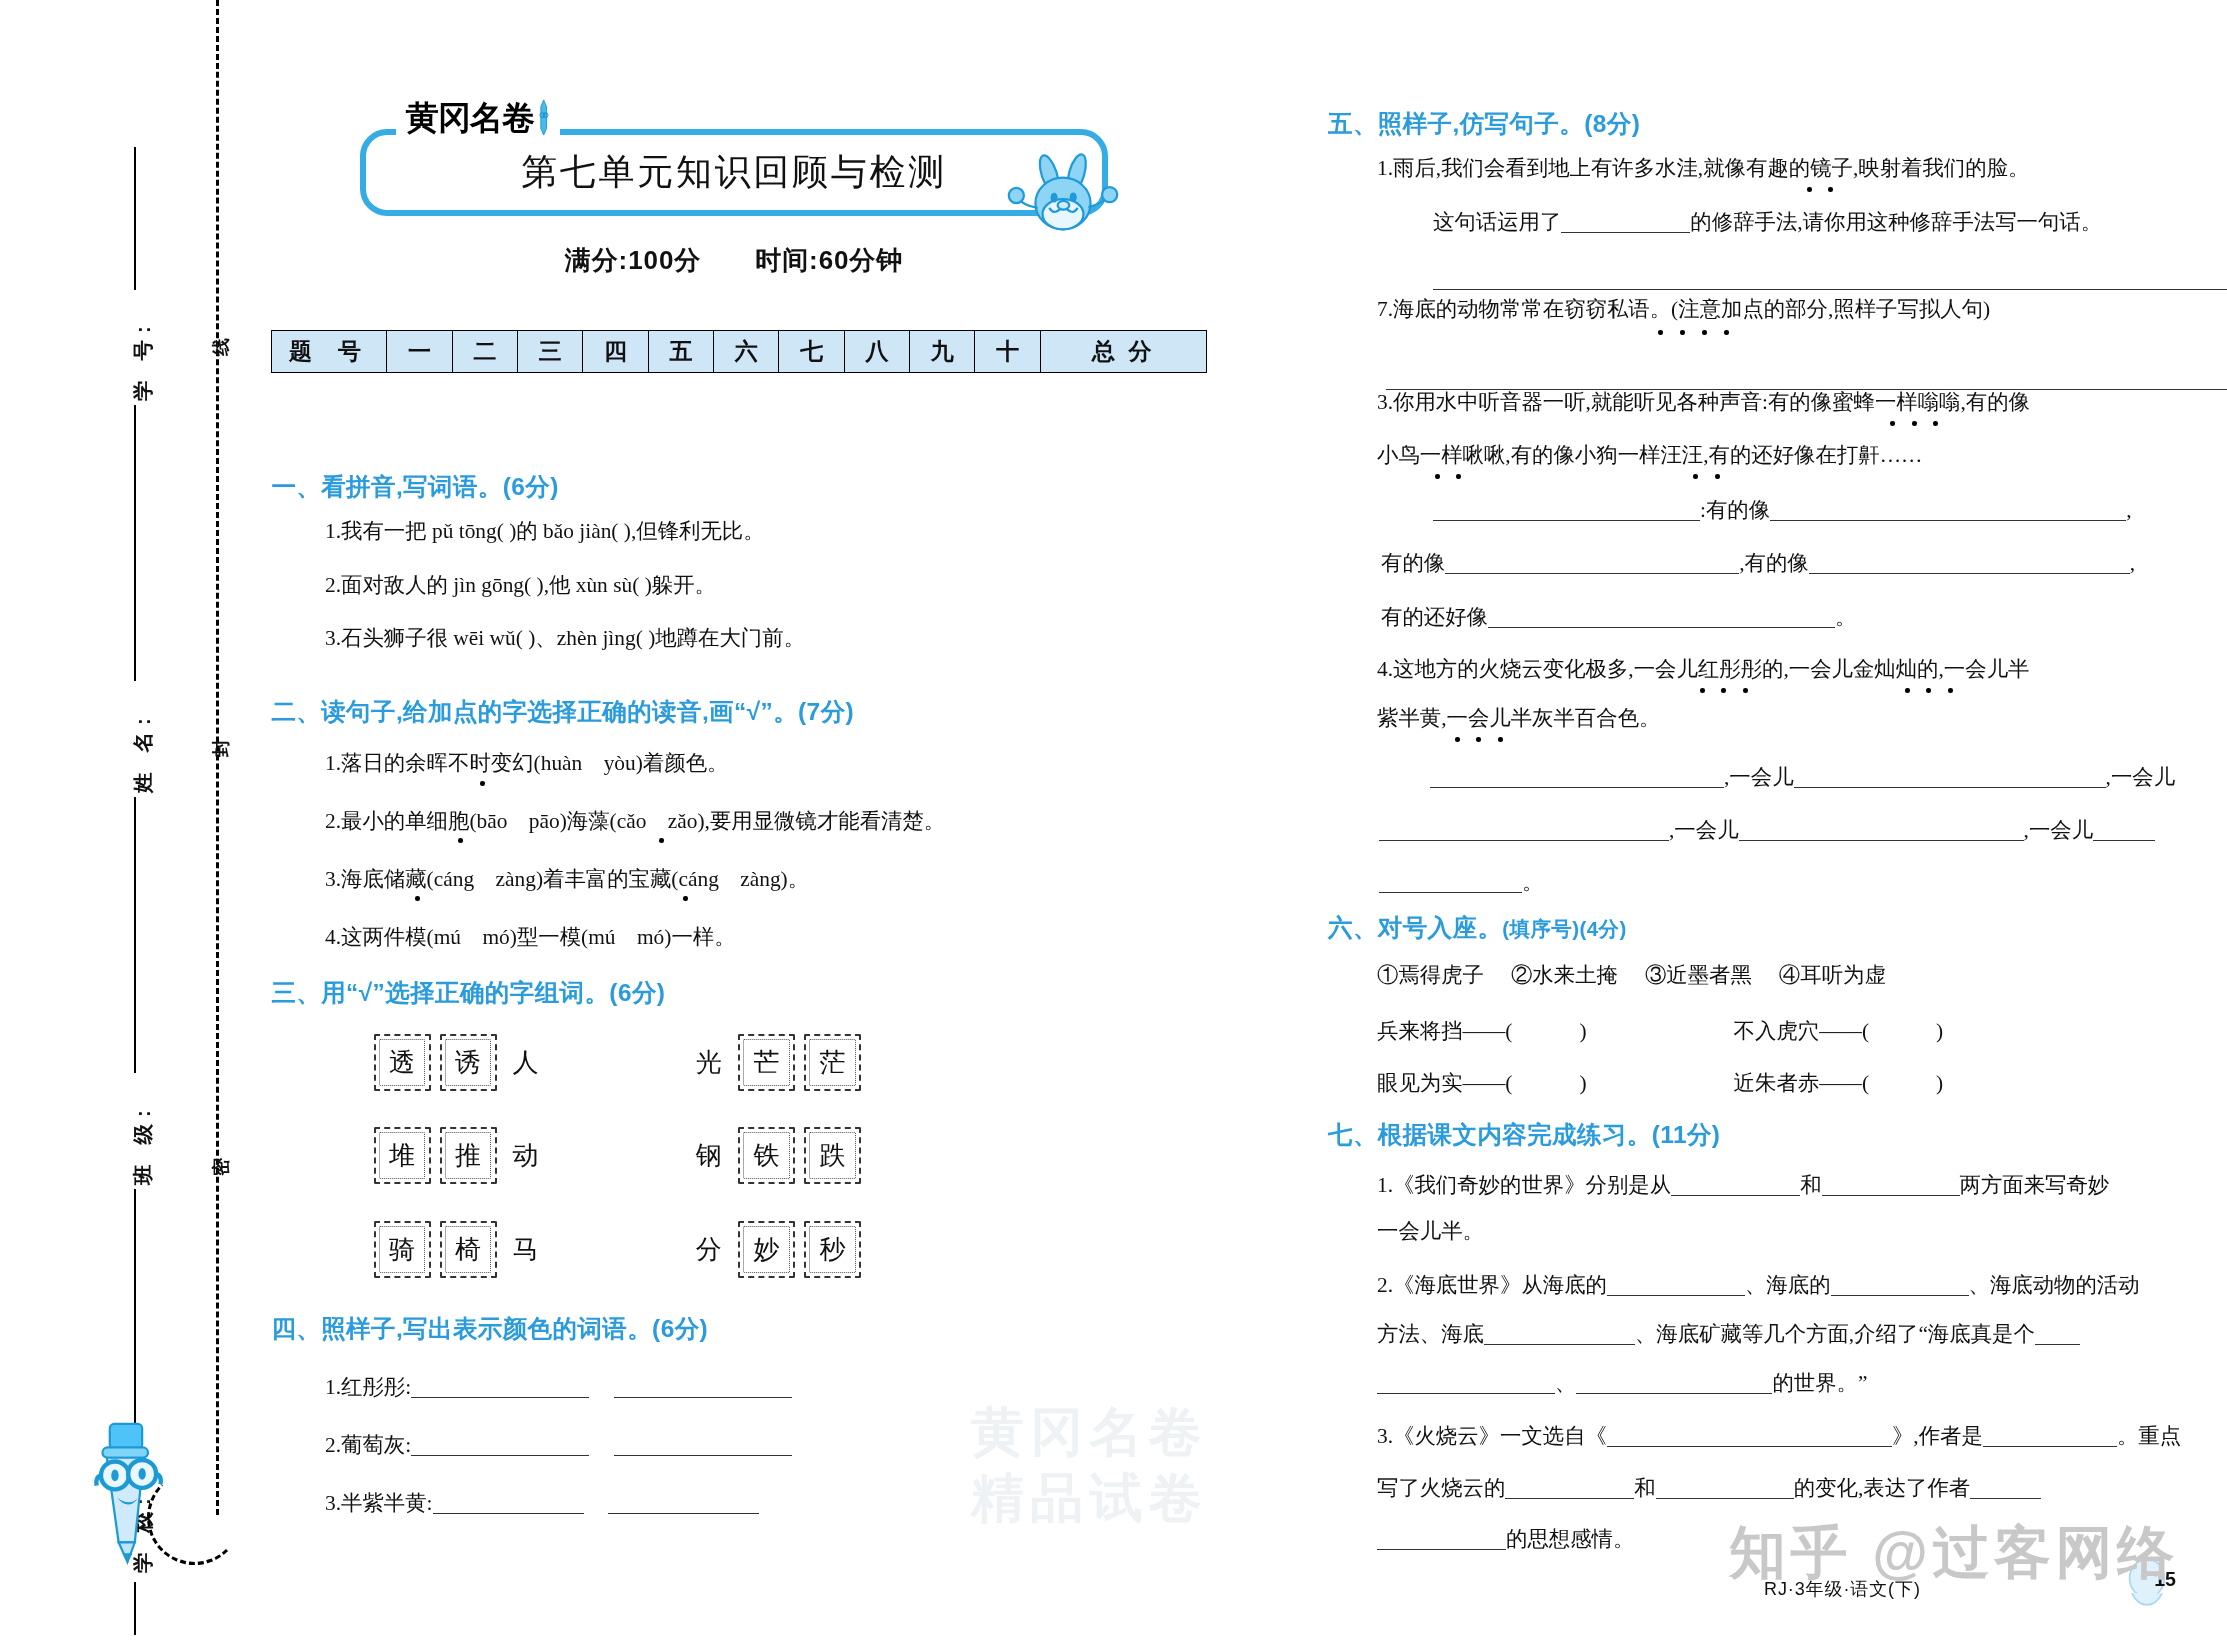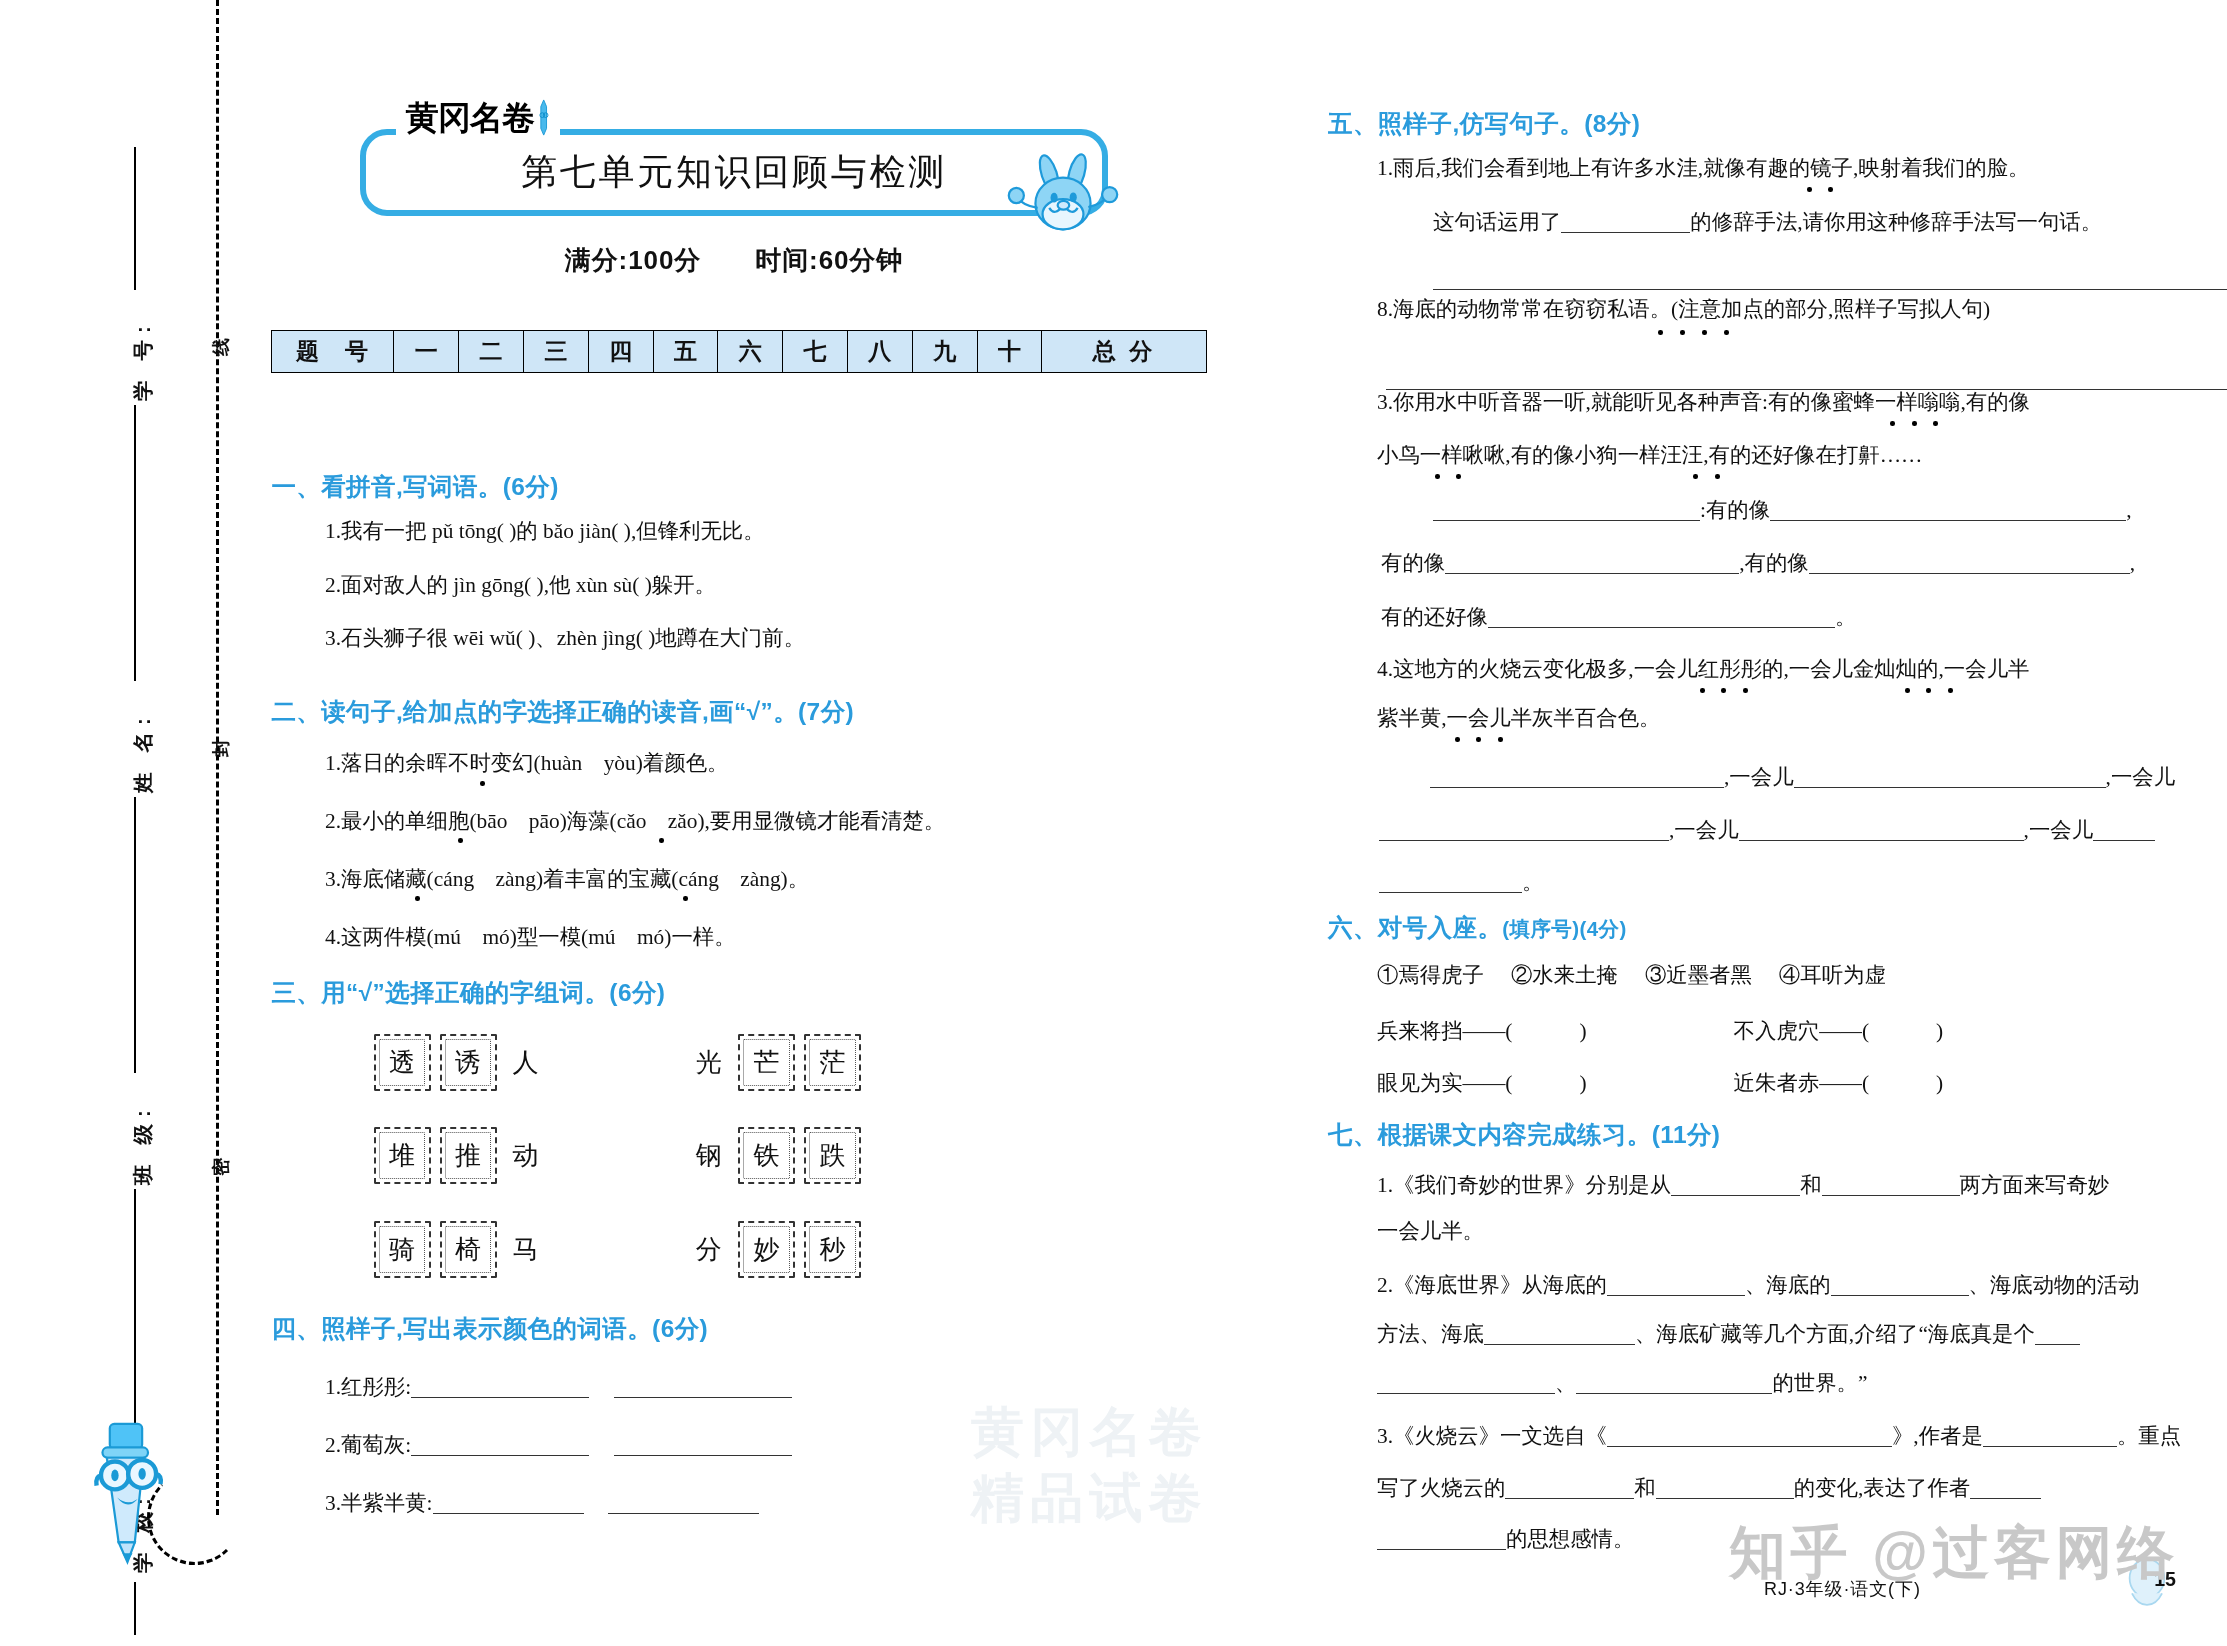--- a/index.html
+++ b/index.html
@@ -54,21 +54,21 @@
         font-family:"Liberation Sans","DejaVu Sans",sans-serif;}
   .meta span{margin:0 23px;}
 
   
   table.score{position:absolute;left:13.4px;top:330px;border-collapse:collapse;
               width:936px;}
   table.score td{border:1.3px solid #000;text-align:center;
                  font-size:23px;font-weight:bold;height:39px;
                  font-family:"Liberation Sans","DejaVu Sans",sans-serif;}
   table.score tr.hdr td{background:#cfe6f7;}
-  table.score td.lab{width:111px;letter-spacing:9.8px;padding-left:9px;}
+  table.score td.lab{width:111px;letter-spacing:9.8px;padding-left:2px;}
 
   
   .sec-h{color:#2a9bdc;font-weight:bold;font-size:24.5px;letter-spacing:0.4px;
          font-family:"Liberation Sans","DejaVu Sans",sans-serif;
          white-space:nowrap;}
   .sec-h .sub{font-size:20.5px;}
 
   
   .q{font-size:21.4px;line-height:1.0;white-space:nowrap;
      font-family:"Liberation Serif","DejaVu Serif",serif;}
@@ -295,21 +295,21 @@
 
     <div class="sec-h" style="position:absolute;left:9px;top:107px;">五、照样子,仿写句子。(8分)</div>
     <div class="q" style="position:absolute;left:58px;top:158px;">1.雨后,我们会看到地上有许多水洼,就像有趣的镜子,映射着我们的脸。</div>
     <div style="position:absolute;left:488px;top:187px;width:4.5px;height:4.5px;border-radius:50%;background:#000;"></div>
     <div style="position:absolute;left:509px;top:187px;width:4.5px;height:4.5px;border-radius:50%;background:#000;"></div>
     <div class="q" style="position:absolute;left:114px;top:209px;">
       <span>这句话运用了</span><span class="bl" style="width:129px;"></span><span>的修辞手法,请你用这种修辞手法写一句话。</span>
     </div>
     <div class="bl" style="position:absolute;left:114px;top:266px;width:864px;"></div>
 
-    <div class="q" style="position:absolute;left:58px;top:299px;">8.海底的动物常常在窃窃私语。(注意加点的部分,照样子写拟人句)</div>
+    <div class="q" style="position:absolute;left:58px;top:299px;">7.海底的动物常常在窃窃私语。(注意加点的部分,照样子写拟人句)</div>
     <div style="position:absolute;left:339px;top:330px;width:4.5px;height:4.5px;border-radius:50%;background:#000;"></div>
     <div style="position:absolute;left:361px;top:330px;width:4.5px;height:4.5px;border-radius:50%;background:#000;"></div>
     <div style="position:absolute;left:383px;top:330px;width:4.5px;height:4.5px;border-radius:50%;background:#000;"></div>
     <div style="position:absolute;left:405px;top:330px;width:4.5px;height:4.5px;border-radius:50%;background:#000;"></div>
     <div class="bl" style="position:absolute;left:67px;top:366px;width:913px;"></div>
 
     <div class="q" style="position:absolute;left:58px;top:392px;">3.你用水中听音器一听,就能听见各种声音:有的像蜜蜂一样嗡嗡,有的像</div>
     <div style="position:absolute;left:571px;top:421px;width:4.5px;height:4.5px;border-radius:50%;background:#000;"></div>
     <div style="position:absolute;left:593px;top:421px;width:4.5px;height:4.5px;border-radius:50%;background:#000;"></div>
     <div style="position:absolute;left:614px;top:421px;width:4.5px;height:4.5px;border-radius:50%;background:#000;"></div>

